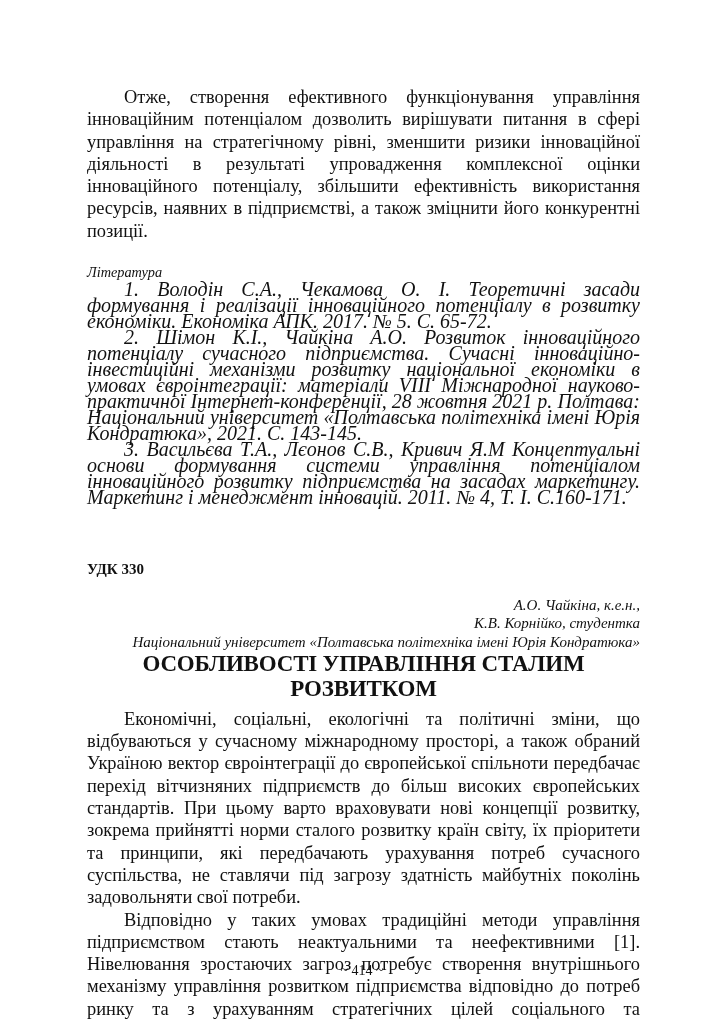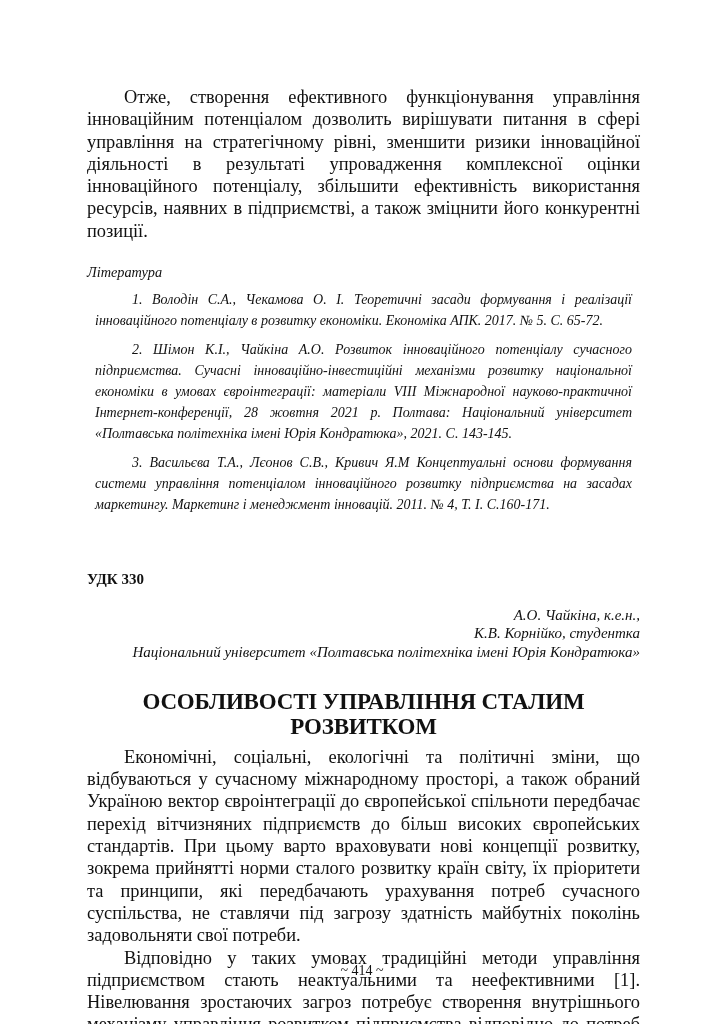--- a/index.html
+++ b/index.html
@@ -29,46 +29,46 @@
       text-indent: 37px;
     }
     .lit-title {
       font-style: italic;
       font-size: 14.3px;
       line-height: 18.2px;
       margin: 21px 0 0 0;
     }
     .ref {
       font-style: italic;
-      font-size: 14px;
-      line-height: 21px;
+      font-size: 20px;
+      line-height: 16px;
       text-align: justify;
       text-indent: 37px;
-      margin: 8px;
+      margin: 0;
     }
     .udk {
       font-weight: bold;
       font-size: 15px;
       line-height: 20px;
       margin: 54px 0 0 0;
     }
     .author {
       font-style: italic;
       font-size: 15px;
       line-height: 18.2px;
       text-align: right;
       margin: 0;
     }
     .author.first { margin-top: 17px; }
     .article-title {
       font-weight: bold;
       font-size: 23px;
       line-height: 25px;
       text-align: center;
-      margin: 28px 0 0 0;
+      margin: 0 0 0 0;
       letter-spacing: -0.2px;
     }
     .article-body { margin-top: 7px; }
     .page-number {
       position: absolute;
       left: 0;
       top: 960px;
       width: 724px;
       text-align: center;
       font-size: 14px;

